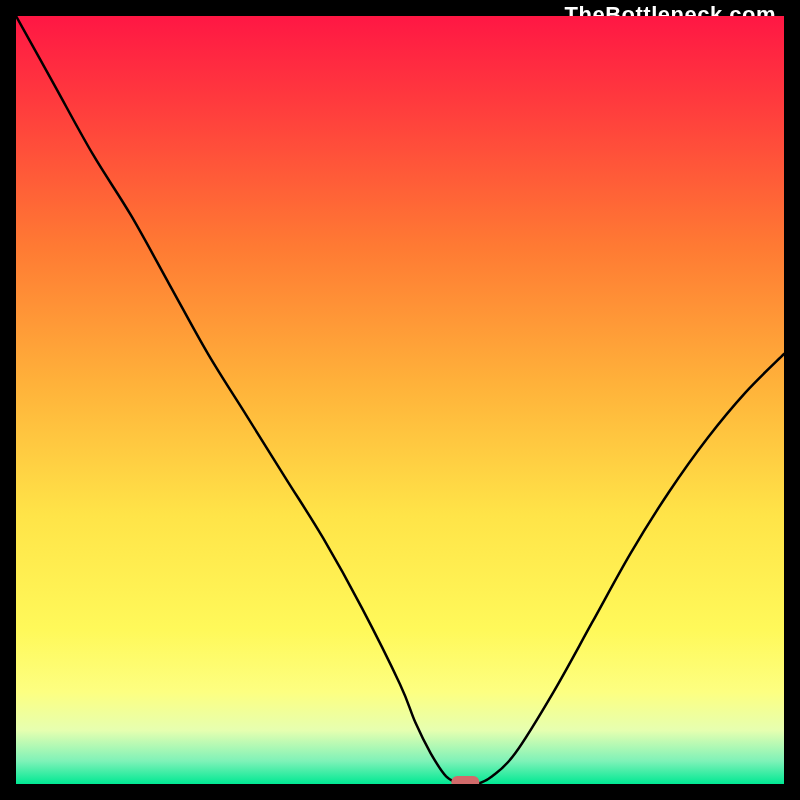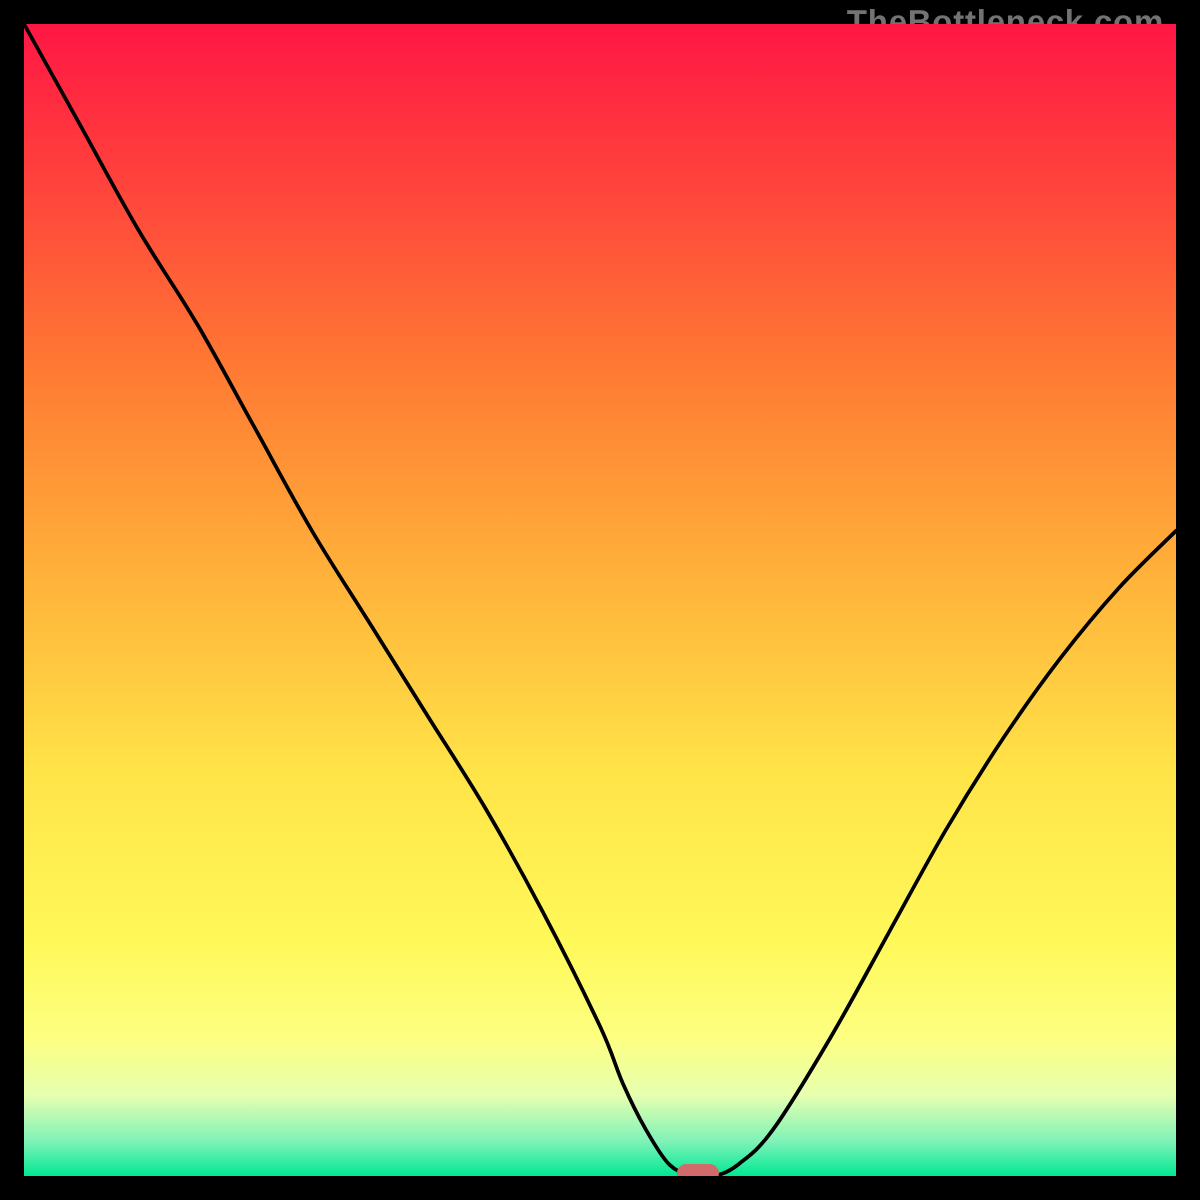--- a/index.html
+++ b/index.html
@@ -21,21 +21,21 @@
     position: absolute;
     left: 16px;
     right: 16px;
     top: 16px;
     bottom: 16px;
   }
   .watermark {
     position: absolute;
     top: 2px;
     right: 24px;
-    color: #737373;
+    color: #ffffff;
     font-size: 22px;
     font-weight: 600;
     letter-spacing: 0.5px;
   }
   svg {
     display: block;
   }
 </style>
 </head>
 <body>

